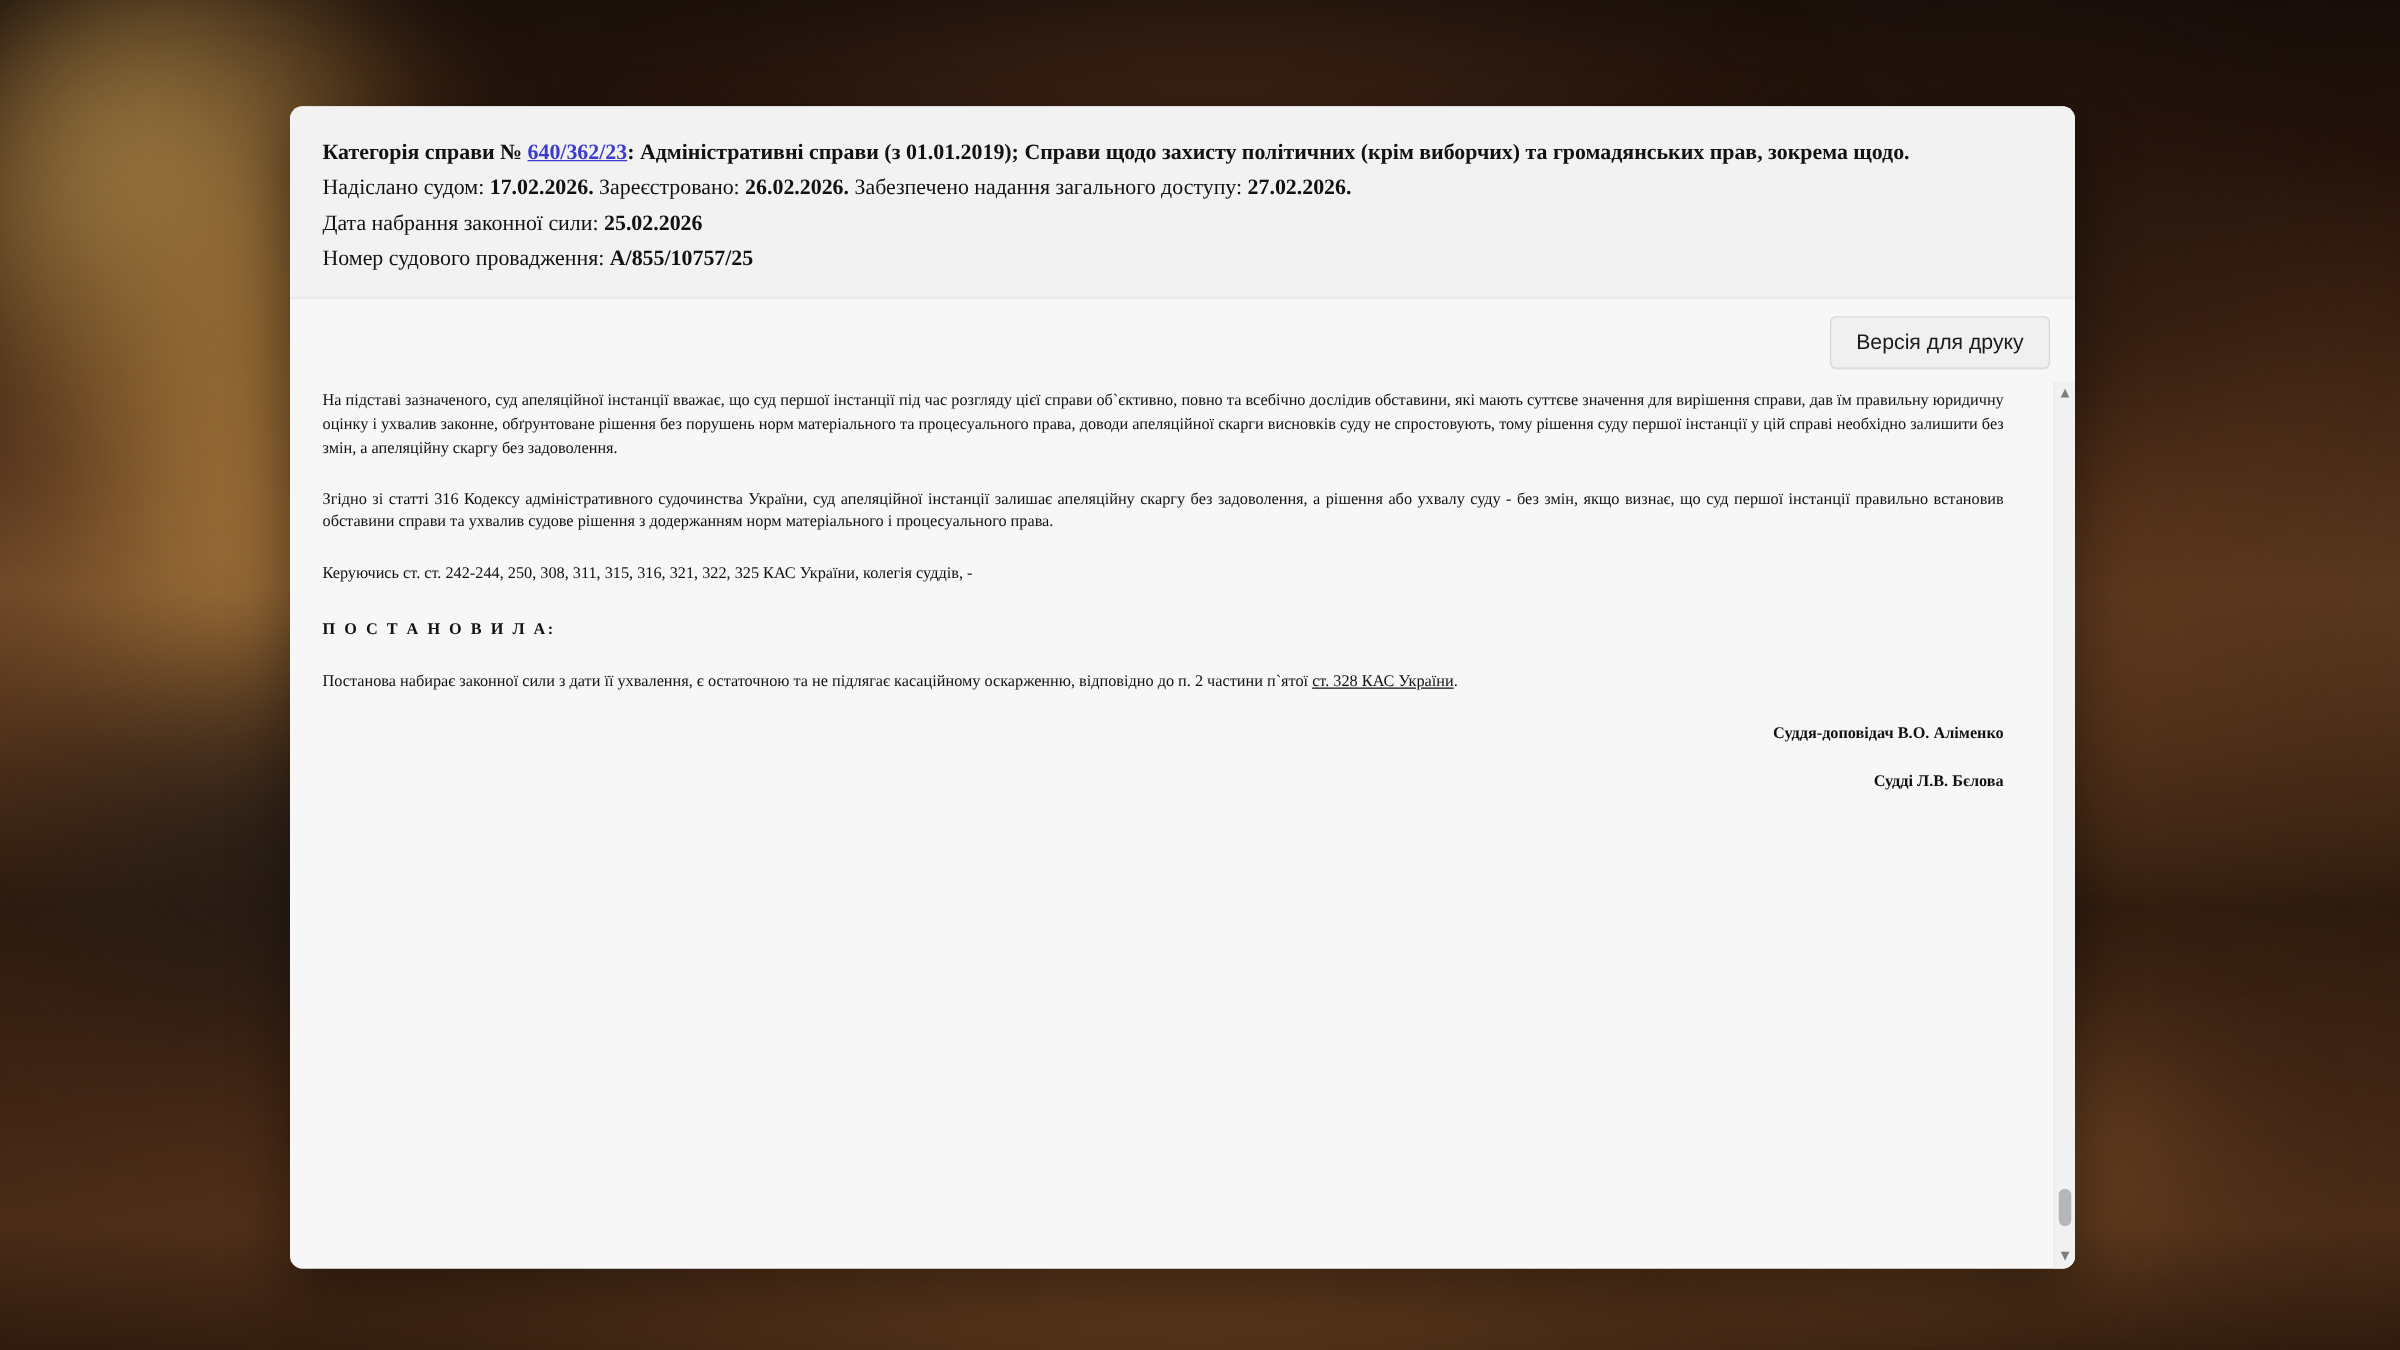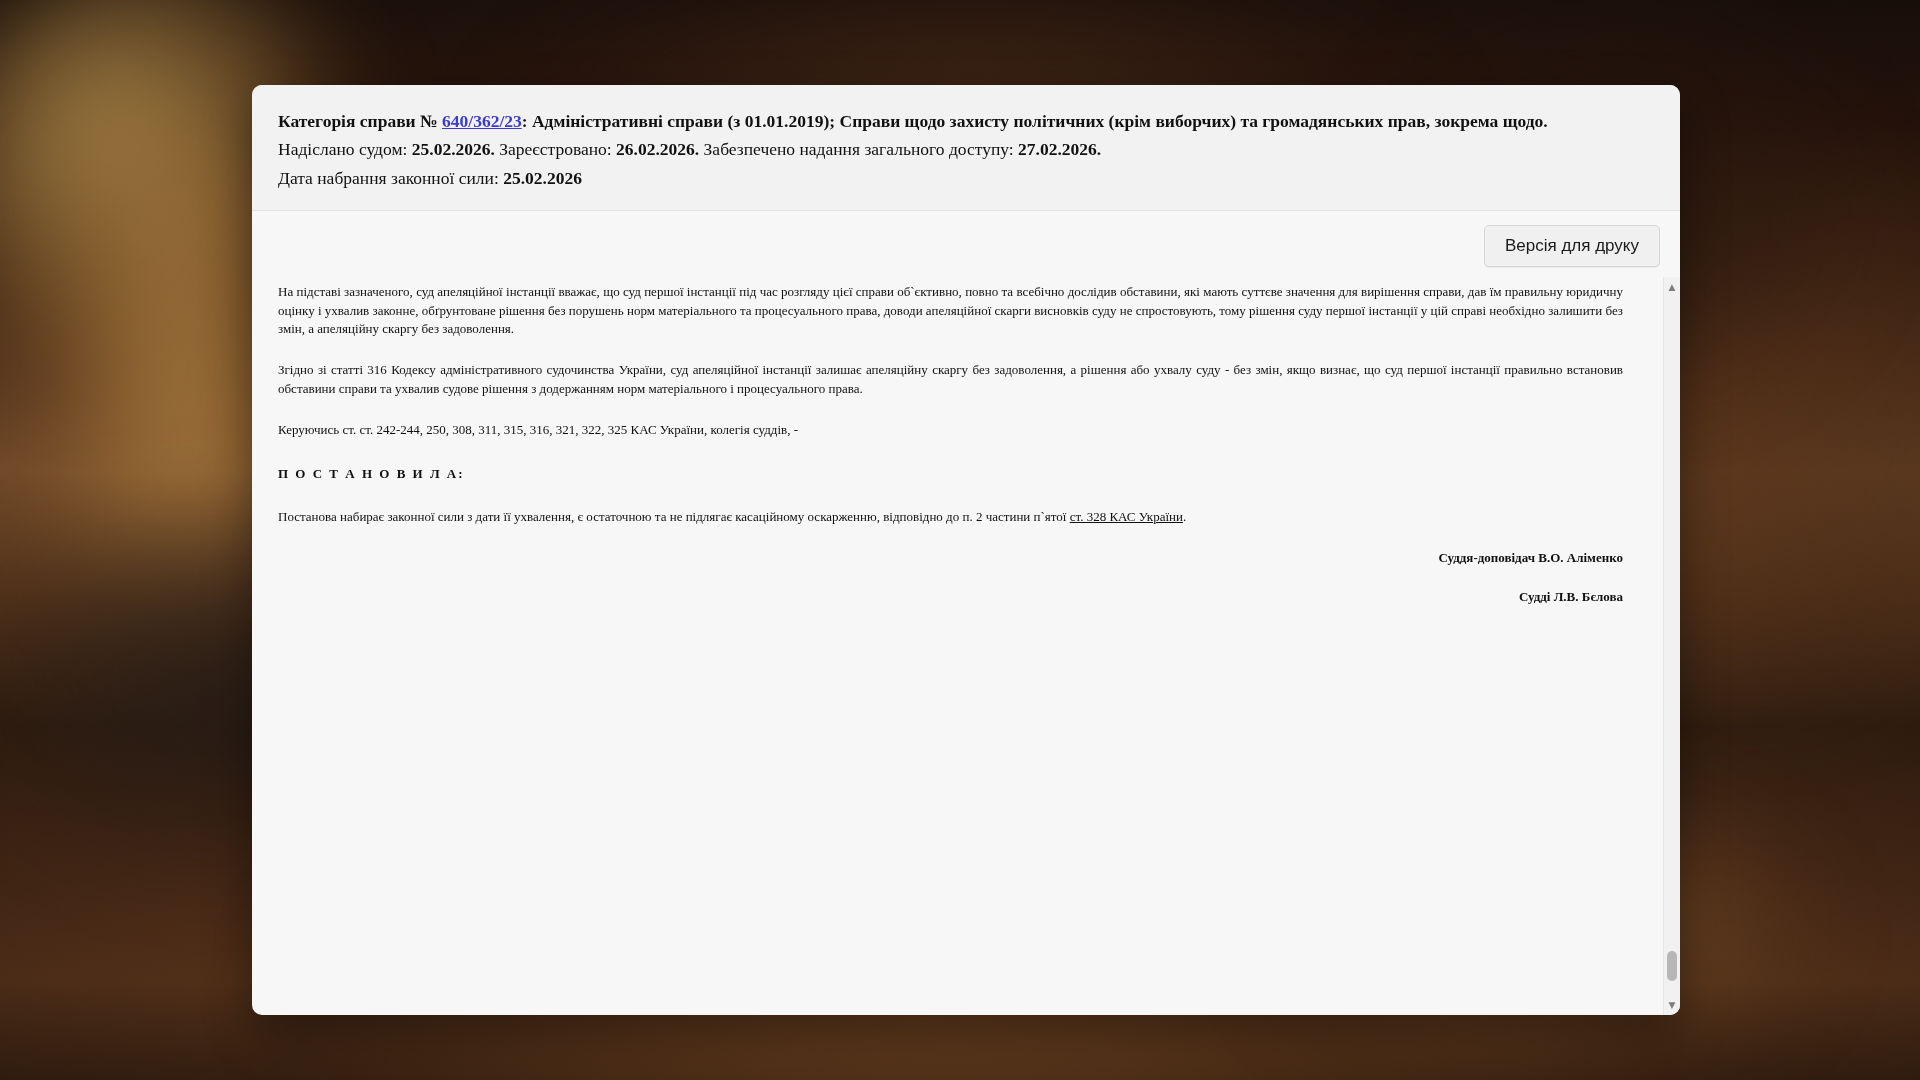--- a/index.html
+++ b/index.html
@@ -53,21 +53,21 @@
   .b8 { right: 120px; bottom: 20px; width: 520px; height: 260px; background: radial-gradient(ellipse at 50% 50%, rgba(196,130,64,.6), rgba(120,72,34,.2) 70%, transparent 80%); }
   .bg-vignette {
     position: absolute;
     inset: 0;
     background: radial-gradient(ellipse at 50% 45%, rgba(0,0,0,0) 35%, rgba(0,0,0,.35) 100%);
   }
 
   
   .card {
     position: absolute;
-    left: 252px;
+    left: 232px;
     top: 85px;
     width: 1428px;
     height: 930px;
     background: #f7f7f7;
     border-radius: 10px;
     box-shadow: 0 18px 48px rgba(0,0,0,.45);
     z-index: 5;
     overflow: hidden;
     display: flex;
     flex-direction: column;
@@ -191,29 +191,33 @@
 
 <div class="card">
 
   <div class="meta">
     <p class="line">
       <b>Категорія справи №</b>
       <a class="case-link" href="#">640/362/23</a><b>: Адміністративні справи (з 01.01.2019); Справи щодо захисту політичних (крім виборчих) та громадянських прав, зокрема щодо.</b>
     </p>
     <p class="line">
       <span>Надіслано судом:</span>
-      <b>25.02.2026.</b>
+      <b>17.02.2026.</b>
       <span>Зареєстровано:</span>
       <b>26.02.2026.</b>
       <span>Забезпечено надання загального доступу:</span>
       <b>27.02.2026.</b>
     </p>
     <p class="line">
       <span>Дата набрання законної сили:</span>
       <b>25.02.2026</b>
+    </p>
+    <p class="line">
+      <span>Номер судового провадження:</span>
+      <b>A/855/10757/25</b>
     </p>
   </div>
 
   <div class="toolbar">
     <button class="print-btn">Версія для друку</button>
   </div>
 
   <div class="doc-wrap">
     <div class="doc-body">
       <p>На підставі зазначеного, суд апеляційної інстанції вважає, що суд першої інстанції під час розгляду цієї справи об`єктивно, повно та всебічно дослідив обставини, які мають суттєве значення для вирішення справи, дав їм правильну юридичну оцінку і ухвалив законне, обґрунтоване рішення без порушень норм матеріального та процесуального права, доводи апеляційної скарги висновків суду не спростовують, тому рішення суду першої інстанції у цій справі необхідно залишити без змін, а апеляційну скаргу без задоволення.</p>

